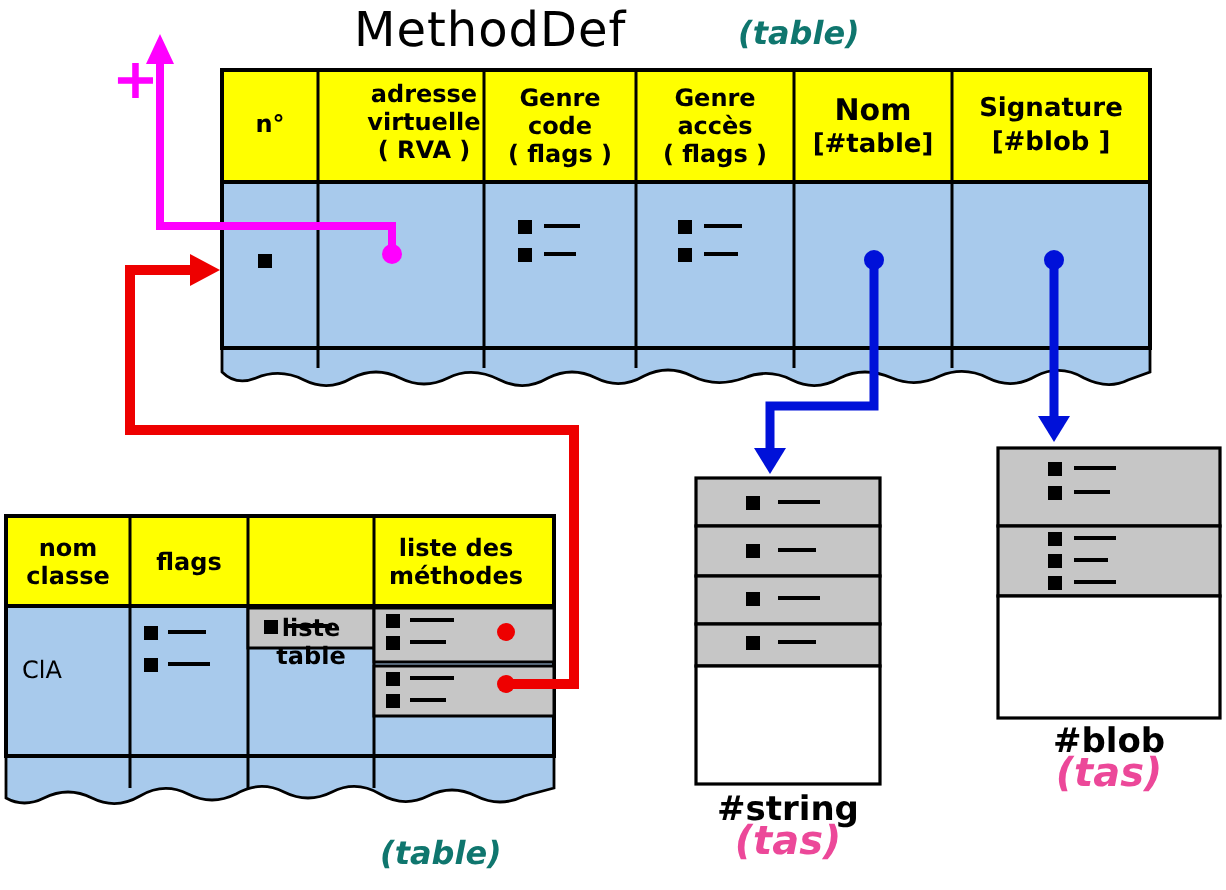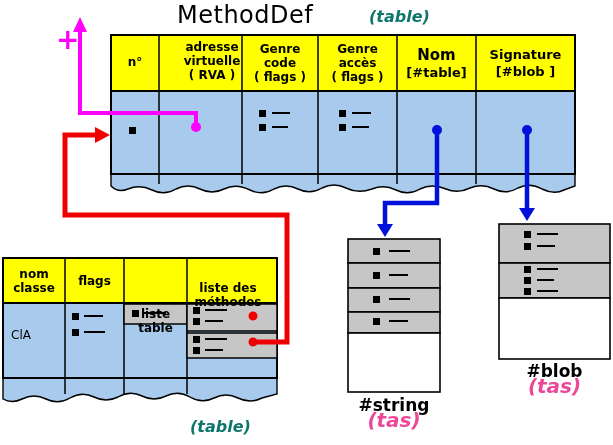--- a/index.html
+++ b/index.html
@@ -239,21 +239,21 @@
     <span>nom</span>
     <span>classe</span>
   </div>
   <div class="hcell" style="left:65px;top:258px;width:59px;height:45px;">
     <span>flags</span>
   </div>
   <div class="hcell" style="left:124px;top:258px;width:63px;height:45px;margin-top:40px;">
     <span>liste</span>
     <span>table</span>
   </div>
-  <div class="hcell" style="left:187px;top:272px;width:82px;height:45px;">
+  <div class="hcell" style="left:187px;top:258px;width:82px;height:45px;">
     <span>liste des</span>
     <span>méthodes</span>
   </div>
 
   <div class="cellText" style="left:11px;top:328px;">ClA</div>
 
   <div class="heapName" style="left:348px;top:395px;width:92px;">#string</div>
   <div class="heapKind" style="left:348px;top:408px;width:92px;">(tas)</div>
   <div class="heapName" style="left:499px;top:361px;width:111px;">#blob</div>
   <div class="heapKind" style="left:499px;top:374px;width:111px;">(tas)</div>

